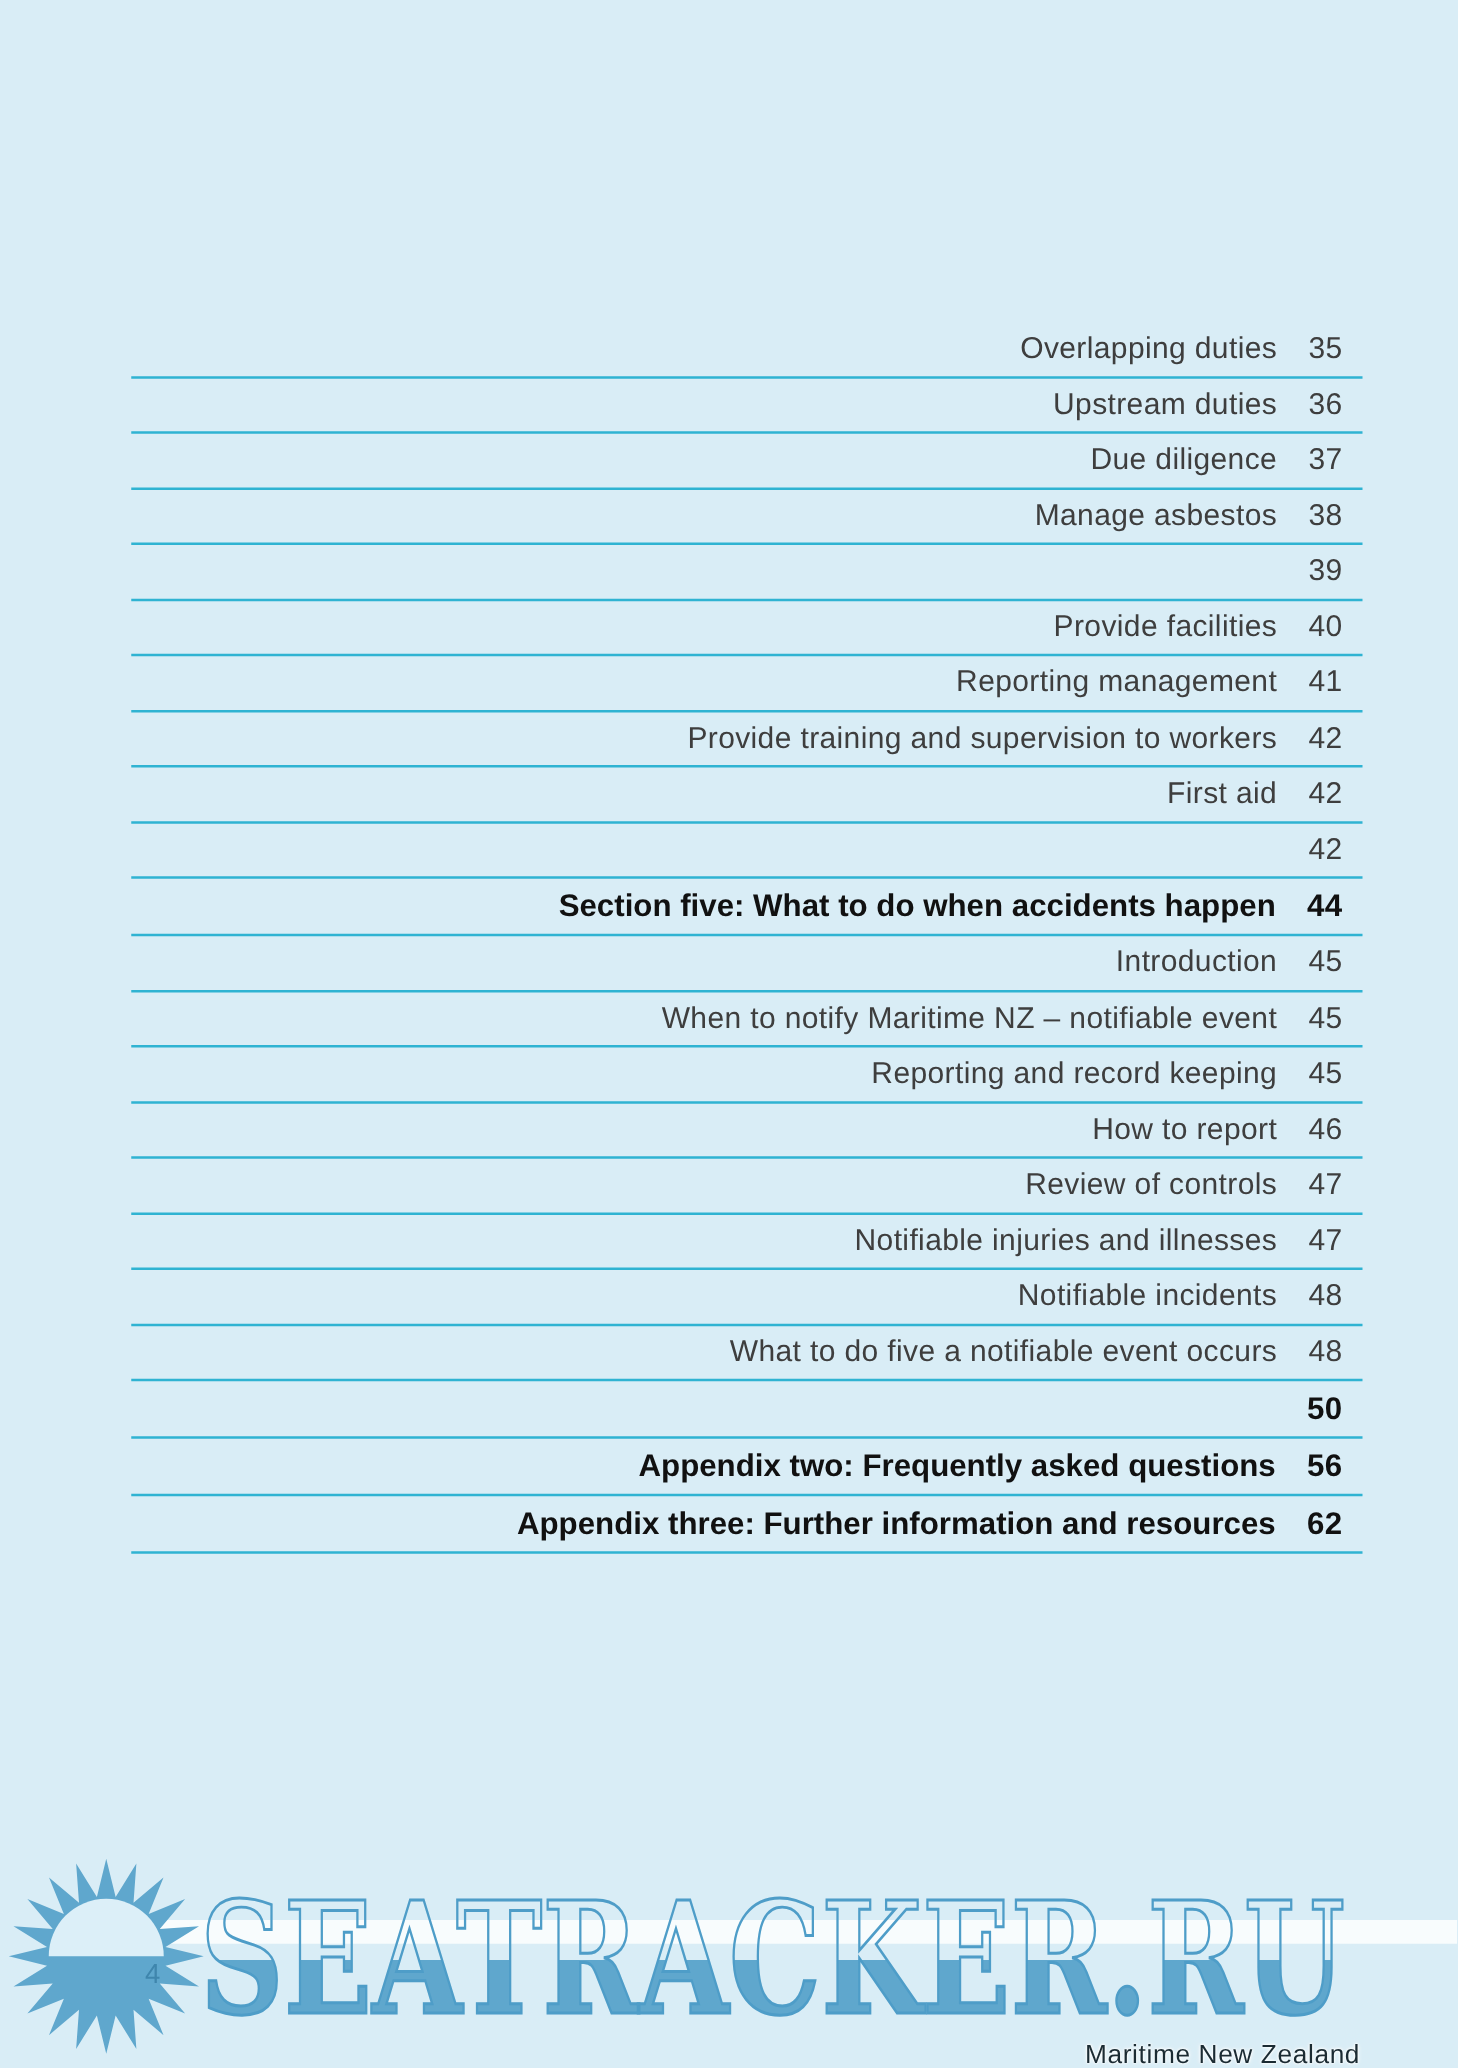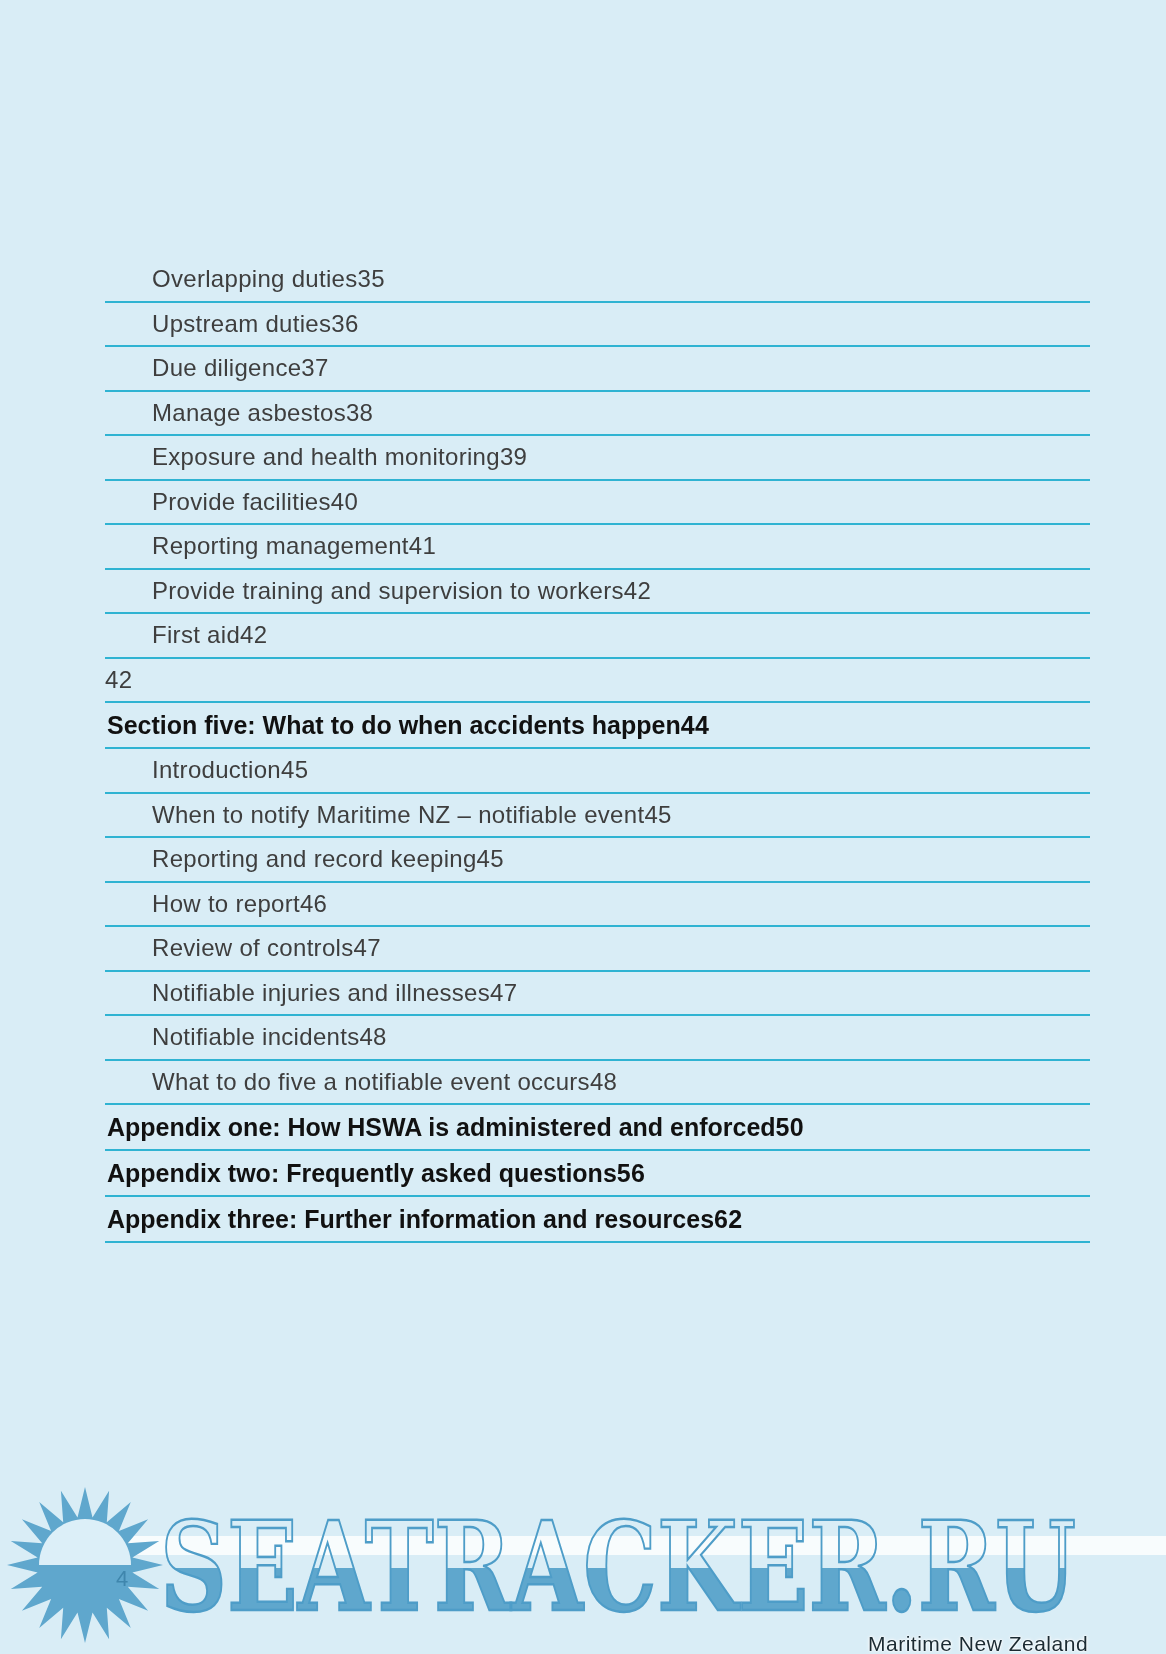--- a/index.html
+++ b/index.html
@@ -4,23 +4,23 @@
 <style>
   html,body{margin:0;padding:0;}
   body{
     width:1166px;height:1654px;position:relative;overflow:hidden;
     background:var(--background,#d9edf6);
     font-family:"Liberation Sans",sans-serif;
   }
   
   .toc{position:absolute;left:105px;top:258px;width:985px;z-index:3;}
   .row{
-    box-sizing:border-box;display:flex;justify-content:flex-start;align-items:center;
+    box-sizing:border-box;display:flex;justify-content:flex-end;align-items:center;
     height:44.5px;border-bottom:2px solid var(--divider,#2fb3d2);
-    font-size:24px;color:var(--entry_text,#3e3e3e);
+    font-size:24px;color:var(--entry_text,#3e3e3e);gap:25px;
   }
   .row .label{padding-left:47px;letter-spacing:.3px;white-space:nowrap;}
   .row .pagenum{padding-right:16px;letter-spacing:.3px;}
   .row.section{height:46px;font-weight:700;font-size:25px;color:var(--section_text,#111);}
   .row.section .label{padding-left:2px;letter-spacing:0;}
   
   .wm-svg{position:absolute;left:0;top:1400px;z-index:1;}
   .wm-band{fill:#ffffff;opacity:.8;}
   .wm-stop-solid{stop-color:var(--watermark_blue,#5fa7cd);}
   .wm-stop-clear{stop-color:var(--watermark_blue,#5fa7cd);stop-opacity:0;}
@@ -59,21 +59,20 @@
     <span class="label">Due diligence</span>
     <span class="pagenum">37</span>
   </div>
 
   <div class="row sub">
     <span class="label">Manage asbestos</span>
     <span class="pagenum">38</span>
   </div>
 
   <div class="row sub">
-    <span class="label">Exposure and health monitoring</span>
     <span class="pagenum">39</span>
   </div>
 
   <div class="row sub">
     <span class="label">Provide facilities</span>
     <span class="pagenum">40</span>
   </div>
 
   <div class="row sub">
     <span class="label">Reporting management</span>
@@ -133,21 +132,20 @@
     <span class="label">Notifiable incidents</span>
     <span class="pagenum">48</span>
   </div>
 
   <div class="row sub">
     <span class="label">What to do five a notifiable event occurs</span>
     <span class="pagenum">48</span>
   </div>
 
   <div class="row section">
-    <span class="label">Appendix one: How HSWA is administered and enforced</span>
     <span class="pagenum">50</span>
   </div>
 
   <div class="row section">
     <span class="label">Appendix two: Frequently asked questions</span>
     <span class="pagenum">56</span>
   </div>
 
   <div class="row section">
     <span class="label">Appendix three: Further information and resources</span>

